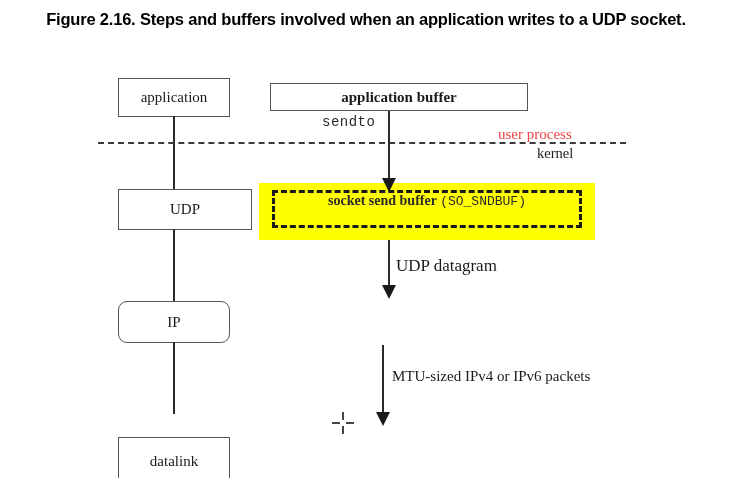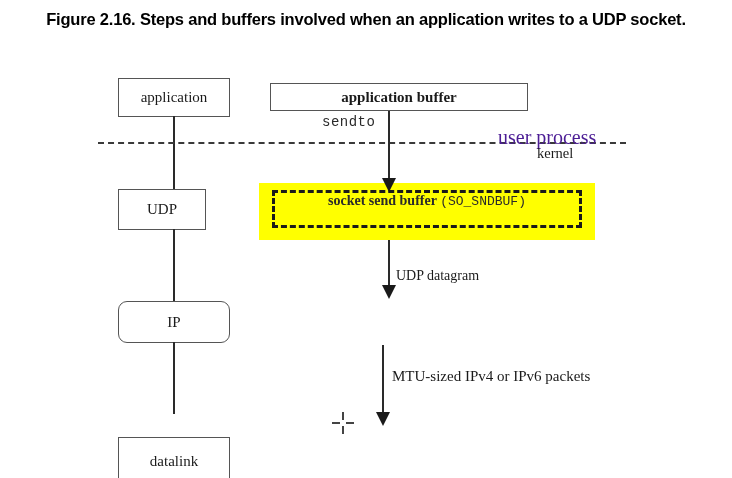--- a/index.html
+++ b/index.html
@@ -45,21 +45,21 @@
     background: #ffffff;
     display: flex;
     align-items: center;
     justify-content: center;
     font-family: "Liberation Serif", serif;
     font-size: 15px;
     color: #1a1a1a;
   }
 
   #box-application { left: 118px; top: 78px;  width: 112px; height: 39px; }
-  #box-udp         { left: 118px; top: 189px; width: 88px; height: 41px; }
+  #box-udp         { left: 118px; top: 189px; width: 134px; height: 41px; }
   #box-ip          { left: 118px; top: 301px; width: 112px; height: 42px; border-radius: 9px; }
 
   #box-output-queue {
     left: 118px; top: 413px; width: 112px; height: 25px;
     font-size: 14px;
   }
   #box-datalink {
     left: 118px; top: 437px; width: 112px; height: 48px;
     font-size: 15px;
   }
@@ -86,22 +86,22 @@
     position: absolute;
     left: 98px;
     top: 142px;
     width: 528px;
     height: 0;
     border-top: 2px dashed #3a3a3a;
   }
   #label-user-process {
     position: absolute;
     left: 498px; top: 126px;
-    font-size: 20px;
-    color: #4c1d95;
+    font-size: 15px;
+    color: #ef4444;
   }
   #label-kernel {
     position: absolute;
     left: 537px; top: 145px;
     font-size: 14.5px;
     color: #1a1a1a;
   }
 
   
   #highlight-band {
@@ -167,23 +167,22 @@
     position: absolute;
     left: 322px; top: 114px;
     font-family: "Liberation Mono", monospace;
     font-size: 14px;
     color: #2a2a2a;
     letter-spacing: 0.5px;
   }
   #label-udp-datagram {
     position: absolute;
     left: 396px; top: 256px;
-    font-size: 14px;
-    color: #1a1a1a;
-    margin-top: 12px;
+    font-size: 17px;
+    color: #1a1a1a;
   }
   #label-mtu {
     position: absolute;
     left: 392px; top: 368px;
     font-size: 15px;
     color: #1a1a1a;
   }
 
   
   #cursor-crosshair {

